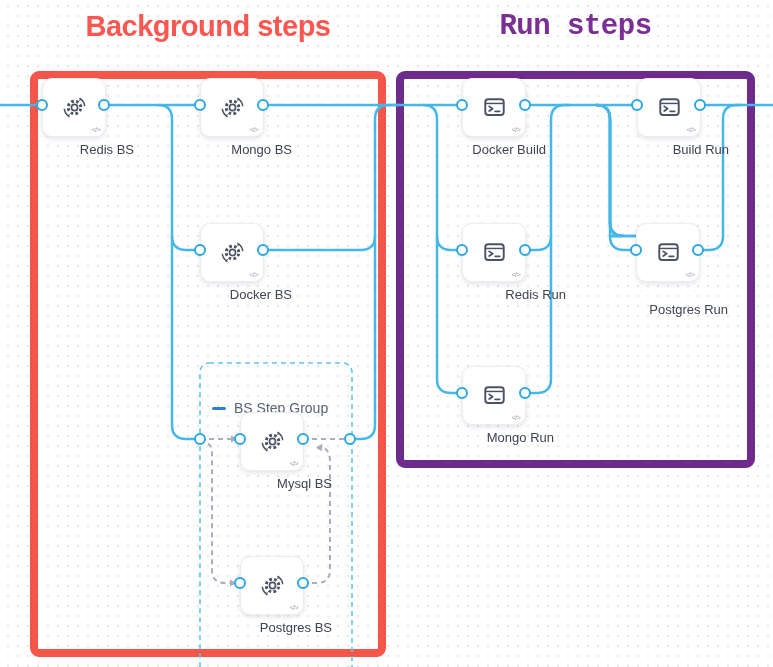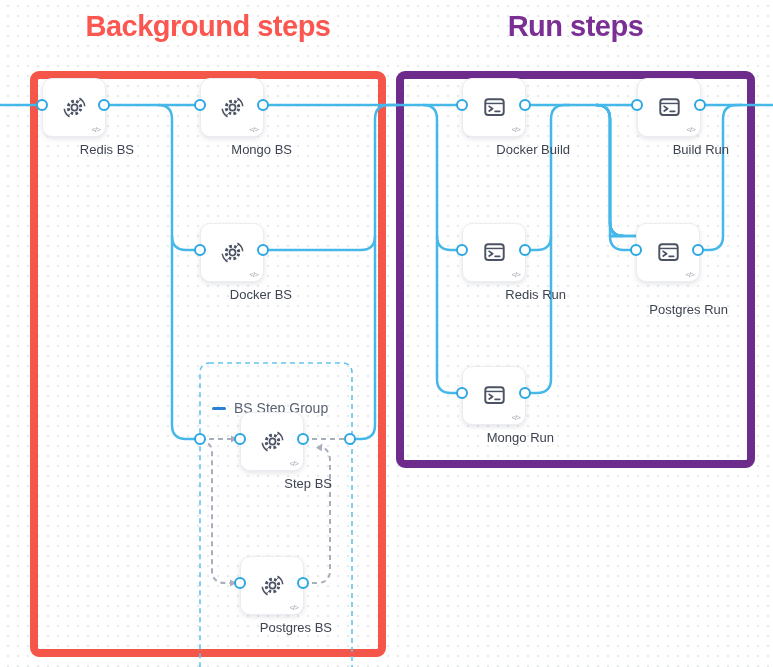--- a/index.html
+++ b/index.html
@@ -5,21 +5,21 @@
   html,body{margin:0;padding:0;}
   body{font-family:"Liberation Sans",sans-serif;background:#ffffff;}
   .canvas{
     position:relative;width:773px;height:667px;overflow:hidden;background:#ffffff;
     background-image:radial-gradient(circle,#e4eae8 1.2px,transparent 1.4px);
     background-size:10px 10px;background-position:3px 1px;
   }
   svg.wires{position:absolute;left:0;top:0;z-index:0;}
   .section-title{position:absolute;top:10px;font-size:29px;font-weight:800;letter-spacing:-0.5px;text-align:center;z-index:4;}
   .bg-title{left:30px;width:356px;color:#fb5750;}
-  .run-title{left:396px;width:359px;color:#7b2e94;}
+  .run-title{left:396px;width:359px;color:#7b2e94;font-family:Liberation Mono, monospace;}
   .card{
     position:absolute;width:62px;height:57px;background:#fff;border:1px solid #ecedf2;border-radius:10px;
     box-shadow:0 2px 5px rgba(80,90,110,.16);z-index:2;display:flex;align-items:center;justify-content:center;
   }
   .card .code-badge{position:absolute;right:5px;bottom:2px;font-size:8px;color:#a3a8b3;letter-spacing:-1px;}
   .node-label{position:absolute;width:122px;text-align:right;font-size:13px;color:#3e4452;z-index:2;}
   .port{position:absolute;width:12px;height:12px;box-sizing:border-box;border-radius:50%;background:#fff;border:2.5px solid #2ca7e3;z-index:3;}
   .group-label{position:absolute;left:212px;top:371px;display:flex;align-items:center;gap:8px;z-index:2;font-size:14px;color:#5b6273;margin-top:29px;}
   .minus-icon{width:14px;height:3px;border-radius:2px;background:#2b7fd4;}
 </style>
@@ -184,23 +184,23 @@
         <line x1="3.8" y1="8.4" x2="20.2" y2="8.4" stroke-width="1.3"></line>
         <path d="M7.3,11 l3,2.1 -3,2.1" stroke-width="1.6" stroke-linecap="round" stroke-linejoin="round"></path>
         <line x1="12.6" y1="15.4" x2="16.6" y2="15.4" stroke-width="1.6" stroke-linecap="round"></line>
       </svg>
     <span class="code-badge">&lt;/&gt;</span>
   </div>
 
   <div class="node-label" style="left:12px;top:142px">Redis BS</div>
   <div class="node-label" style="left:170px;top:142px">Mongo BS</div>
   <div class="node-label" style="left:170px;top:287px">Docker BS</div>
-  <div class="node-label" style="left:210px;top:476px">Step BS</div>
+  <div class="node-label" style="left:210px;top:476px">Mysql BS</div>
   <div class="node-label" style="left:210px;top:620px">Postgres BS</div>
-  <div class="node-label" style="left:448px;top:142px">Docker Build</div>
+  <div class="node-label" style="left:424px;top:142px">Docker Build</div>
   <div class="node-label" style="left:607px;top:142px">Build Run</div>
   <div class="node-label" style="left:444px;top:287px">Redis Run</div>
   <div class="node-label" style="left:606px;top:302px">Postgres Run</div>
   <div class="node-label" style="left:432px;top:430px">Mongo Run</div>
 
   <div class="port" style="left:36px;top:99px"></div>
   <div class="port" style="left:98px;top:99px"></div>
   <div class="port" style="left:194px;top:99px"></div>
   <div class="port" style="left:257px;top:99px"></div>
   <div class="port" style="left:456px;top:99px"></div>

